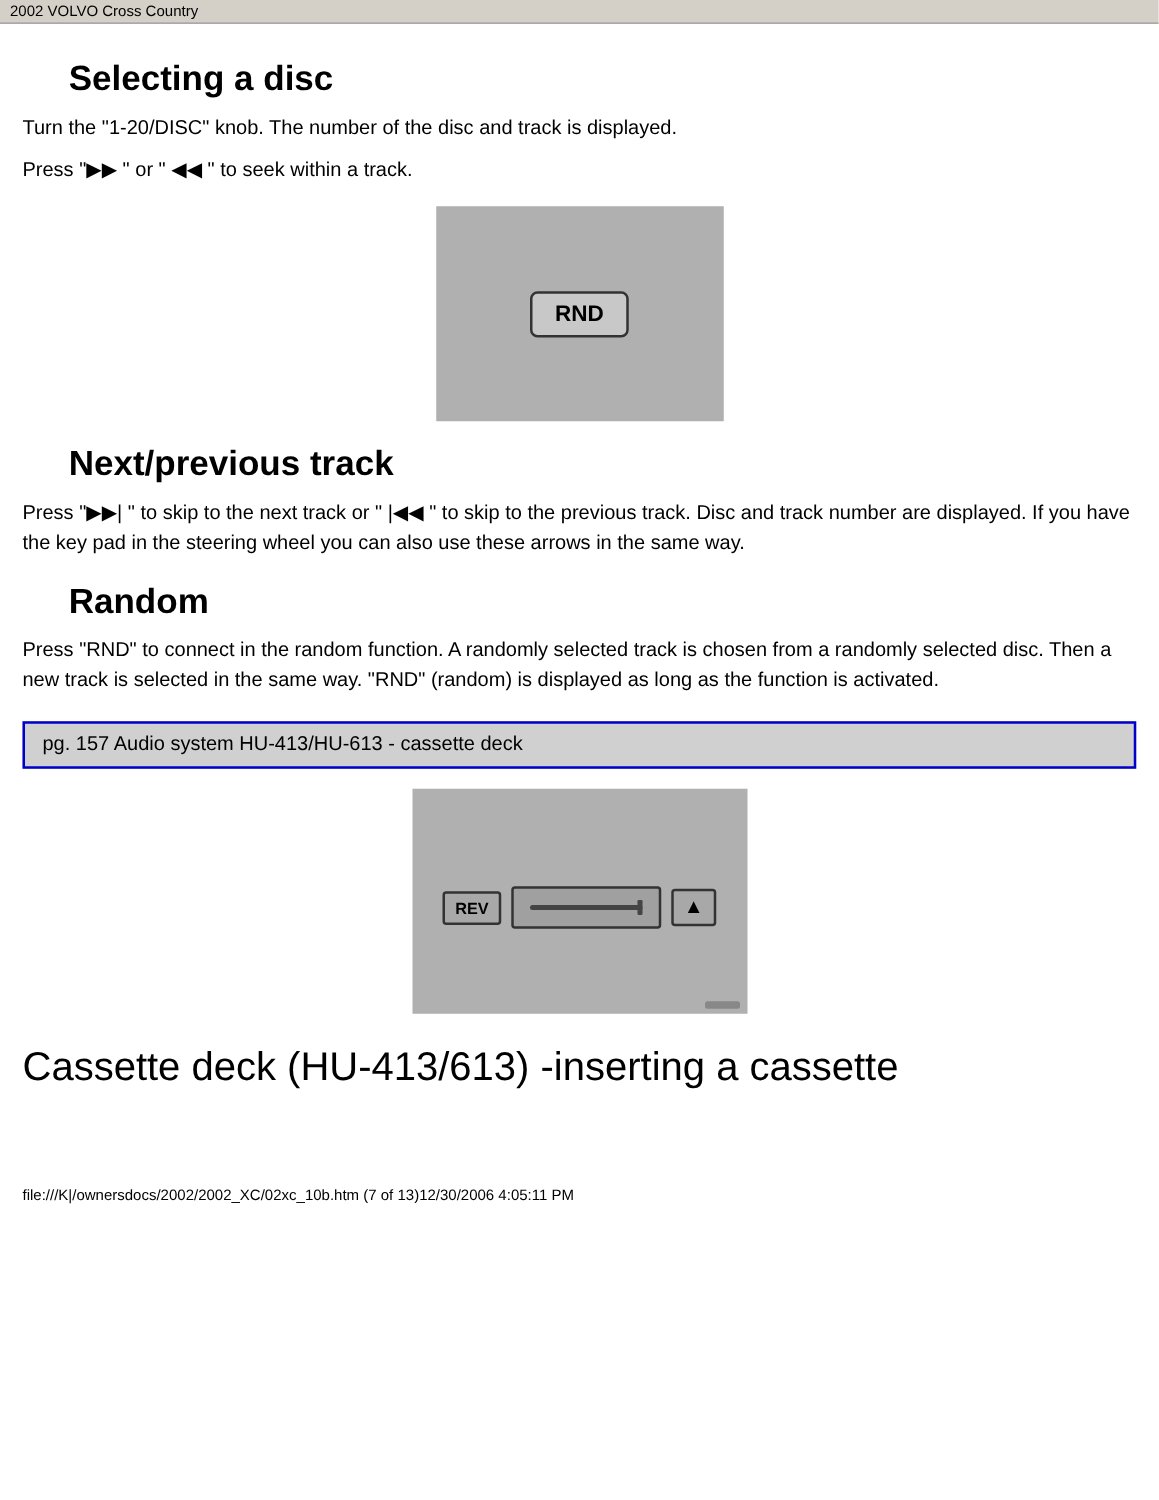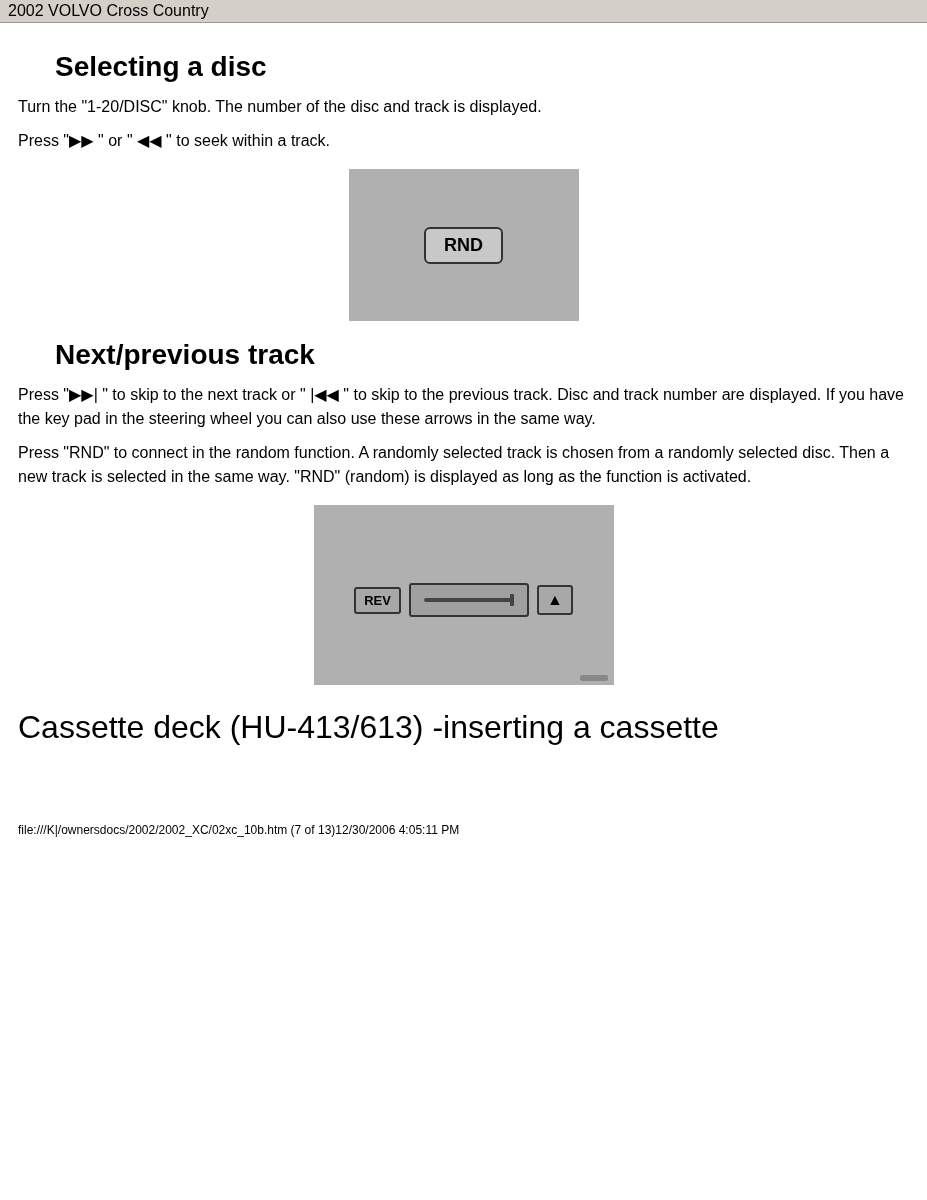--- a/index.html
+++ b/index.html
@@ -8,21 +8,21 @@
       font-size: 16px;
       background: #ffffff;
       color: #000000;
       width: 927px;
       min-height: 1200px;
       padding: 0;
     }
     #top-bar {
       background: #d4d0c8;
       padding: 2px 8px;
-      font-size: 16px;
+      font-size: 12px;
       font-family: Arial, sans-serif;
       color: #000;
       border-bottom: 1px solid #999;
     }
     #content {
       padding: 10px 18px 20px 18px;
     }
     .section-heading {
       font-size: 28px;
       font-weight: bold;
@@ -50,21 +50,21 @@
       margin: 16px 0;
     }
     .gray-box {
       background: #b0b0b0;
       display: flex;
       align-items: center;
       justify-content: center;
     }
     .rnd-box {
       width: 230px;
-      height: 152px;
+      height: 172px;
     }
     .rnd-button {
       border: 2px solid #333;
       border-radius: 6px;
       padding: 6px 18px;
       font-size: 18px;
       font-family: Arial, sans-serif;
       background: #c8c8c8;
       color: #000;
       font-weight: bold;
@@ -173,25 +173,29 @@
     <div class="gray-box rnd-box">
       <div class="rnd-button">RND</div>
     </div>
   </div>
 
   <h2 class="section-heading">Next/previous track</h2>
   <p class="body-text">
     <span>Press "</span><span>▶▶|</span><span> " to skip to the next track or " </span><span>|◀◀</span><span> " to skip to the previous track. Disc and track number are displayed. If you have the key pad in the steering wheel you can also use these arrows in the same way.</span>
   </p>
 
+  <h2 class="section-heading">Random</h2>
   <p class="body-text">Press "RND" to connect in the random function. A randomly selected track is chosen from a randomly selected disc. Then a new track is selected in the same way. "RND" (random) is displayed as long as the function is activated.</p>
 
+  <div class="page-link-bar">
+    <span>pg. 157 Audio system HU-413/HU-613 - cassette deck</span>
+  </div>
 
   <div class="image-container">
-    <div class="gray-box cassette-box" style="width:300px;height:180px;position:relative;text-align:center;">
+    <div class="gray-box cassette-box" style="width:268px;height:180px;position:relative;text-align:center;">
       <div class="cassette-inner">
         <div class="cassette-btn">REV</div>
         <div class="cassette-slot">
           <div class="cassette-slot-inner"></div>
         </div>
         <div class="eject-btn">▲</div>
       </div>
       <div class="scroll-bar"></div>
     </div>
   </div>

